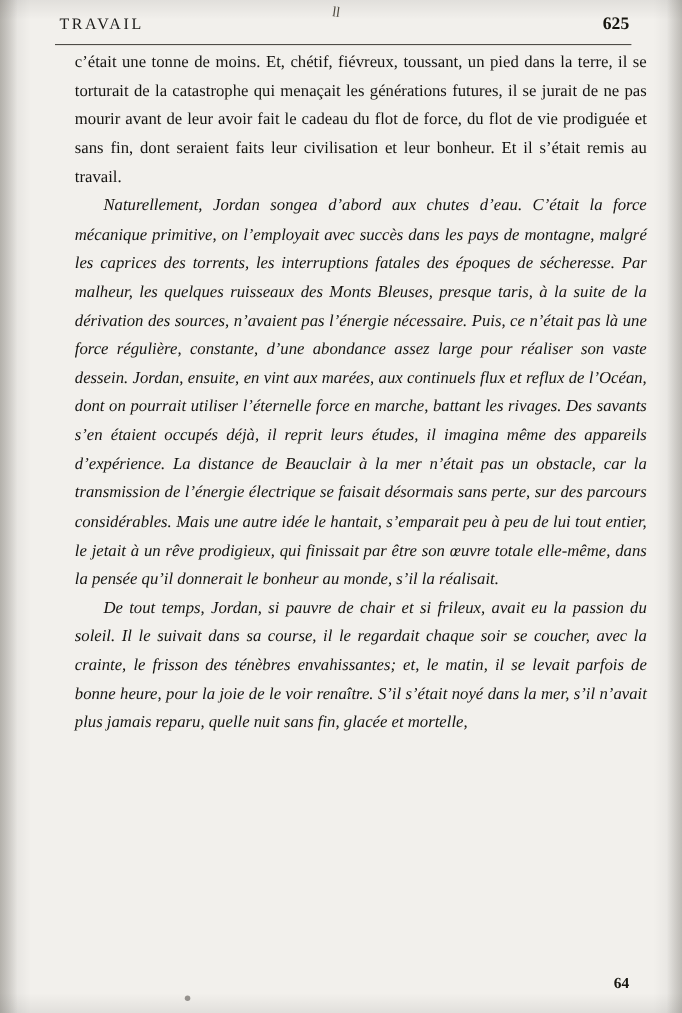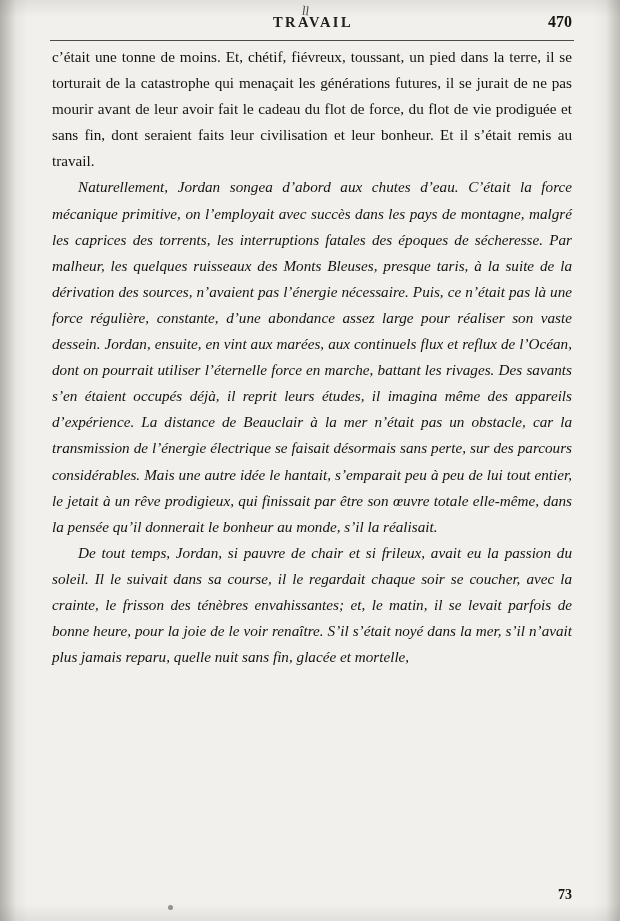--- a/index.html
+++ b/index.html
@@ -30,25 +30,24 @@
     position: absolute;
     top: 14px;
     left: 52px;
     right: 48px;
     height: 22px;
   }
   .header-title {
     position: absolute;
     left: 0;
     right: 0;
-    text-align: center;
     font-size: 14.5px;
     letter-spacing: 2.4px;
     color: #20201e;
-    font-weight: 700;
+    font-weight: 400;
     text-indent: 2px;
   }
   .header-folio {
     position: absolute;
     right: 0;
     top: -1px;
     font-size: 16px;
     font-weight: 700;
     color: #17160f;
   }
@@ -66,21 +65,21 @@
     top: 40px;
     left: 50px;
     width: 524px;
     height: 1px;
     background: #2a2722;
     opacity: .82;
   }
   .body {
     position: absolute;
     top: 44px;
-    left: 52px;
+    left: 68px;
     width: 520px;
     color: #141310;
     font-size: 15.2px;
     line-height: 26.1px;
     text-align: justify;
     text-justify: inter-word;
   }
   .body p {
     margin: 0;
     text-indent: 0;
@@ -122,26 +121,26 @@
 <body>
 
 <div class="page">
 
   <div class="edge-left"></div>
   <div class="edge-right"></div>
 
   <div class="header">
     <div class="header-mark">ll</div>
     <div class="header-title">TRAVAIL</div>
-    <div class="header-folio">470</div>
+    <div class="header-folio">625</div>
   </div>
 
   <div class="rule"></div>
 
   <div class="body">
     <p>c’était une tonne de moins. Et, chétif, fiévreux, toussant, un pied dans la terre, il se torturait de la catastrophe qui menaçait les générations futures, il se jurait de ne pas mourir avant de leur avoir fait le cadeau du flot de force, du flot de vie prodiguée et sans fin, dont seraient faits leur civilisation et leur bonheur. Et il s’était remis au travail.</p>
     <p class="indent">Naturellement, Jordan songea d’abord aux chutes d’eau. C’était la force mécanique primitive, on l’employait avec succès dans les pays de montagne, malgré les caprices des torrents, les interruptions fatales des époques de sécheresse. Par malheur, les quelques ruisseaux des Monts Bleuses, presque taris, à la suite de la dérivation des sources, n’avaient pas l’énergie nécessaire. Puis, ce n’était pas là une force régulière, constante, d’une abondance assez large pour réaliser son vaste dessein. Jordan, ensuite, en vint aux marées, aux continuels flux et reflux de l’Océan, dont on pourrait utiliser l’éternelle force en marche, battant les rivages. Des savants s’en étaient occupés déjà, il reprit leurs études, il imagina même des appareils d’expérience. La distance de Beauclair à la mer n’était pas un obstacle, car la transmission de l’énergie électrique se faisait désormais sans perte, sur des parcours considérables. Mais une autre idée le hantait, s’emparait peu à peu de lui tout entier, le jetait à un rêve prodigieux, qui finissait par être son œuvre totale elle-même, dans la pensée qu’il donnerait le bonheur au monde, s’il la réalisait.</p>
     <p class="indent">De tout temps, Jordan, si pauvre de chair et si frileux, avait eu la passion du soleil. Il le suivait dans sa course, il le regardait chaque soir se coucher, avec la crainte, le frisson des ténèbres envahissantes; et, le matin, il se levait parfois de bonne heure, pour la joie de le voir renaître. S’il s’était noyé dans la mer, s’il n’avait plus jamais reparu, quelle nuit sans fin, glacée et mortelle,</p>
   </div>
 
   <div class="spot a"></div>
-  <div class="sig">73</div>
+  <div class="sig">64</div>
 </div>
 
 </body></html>

